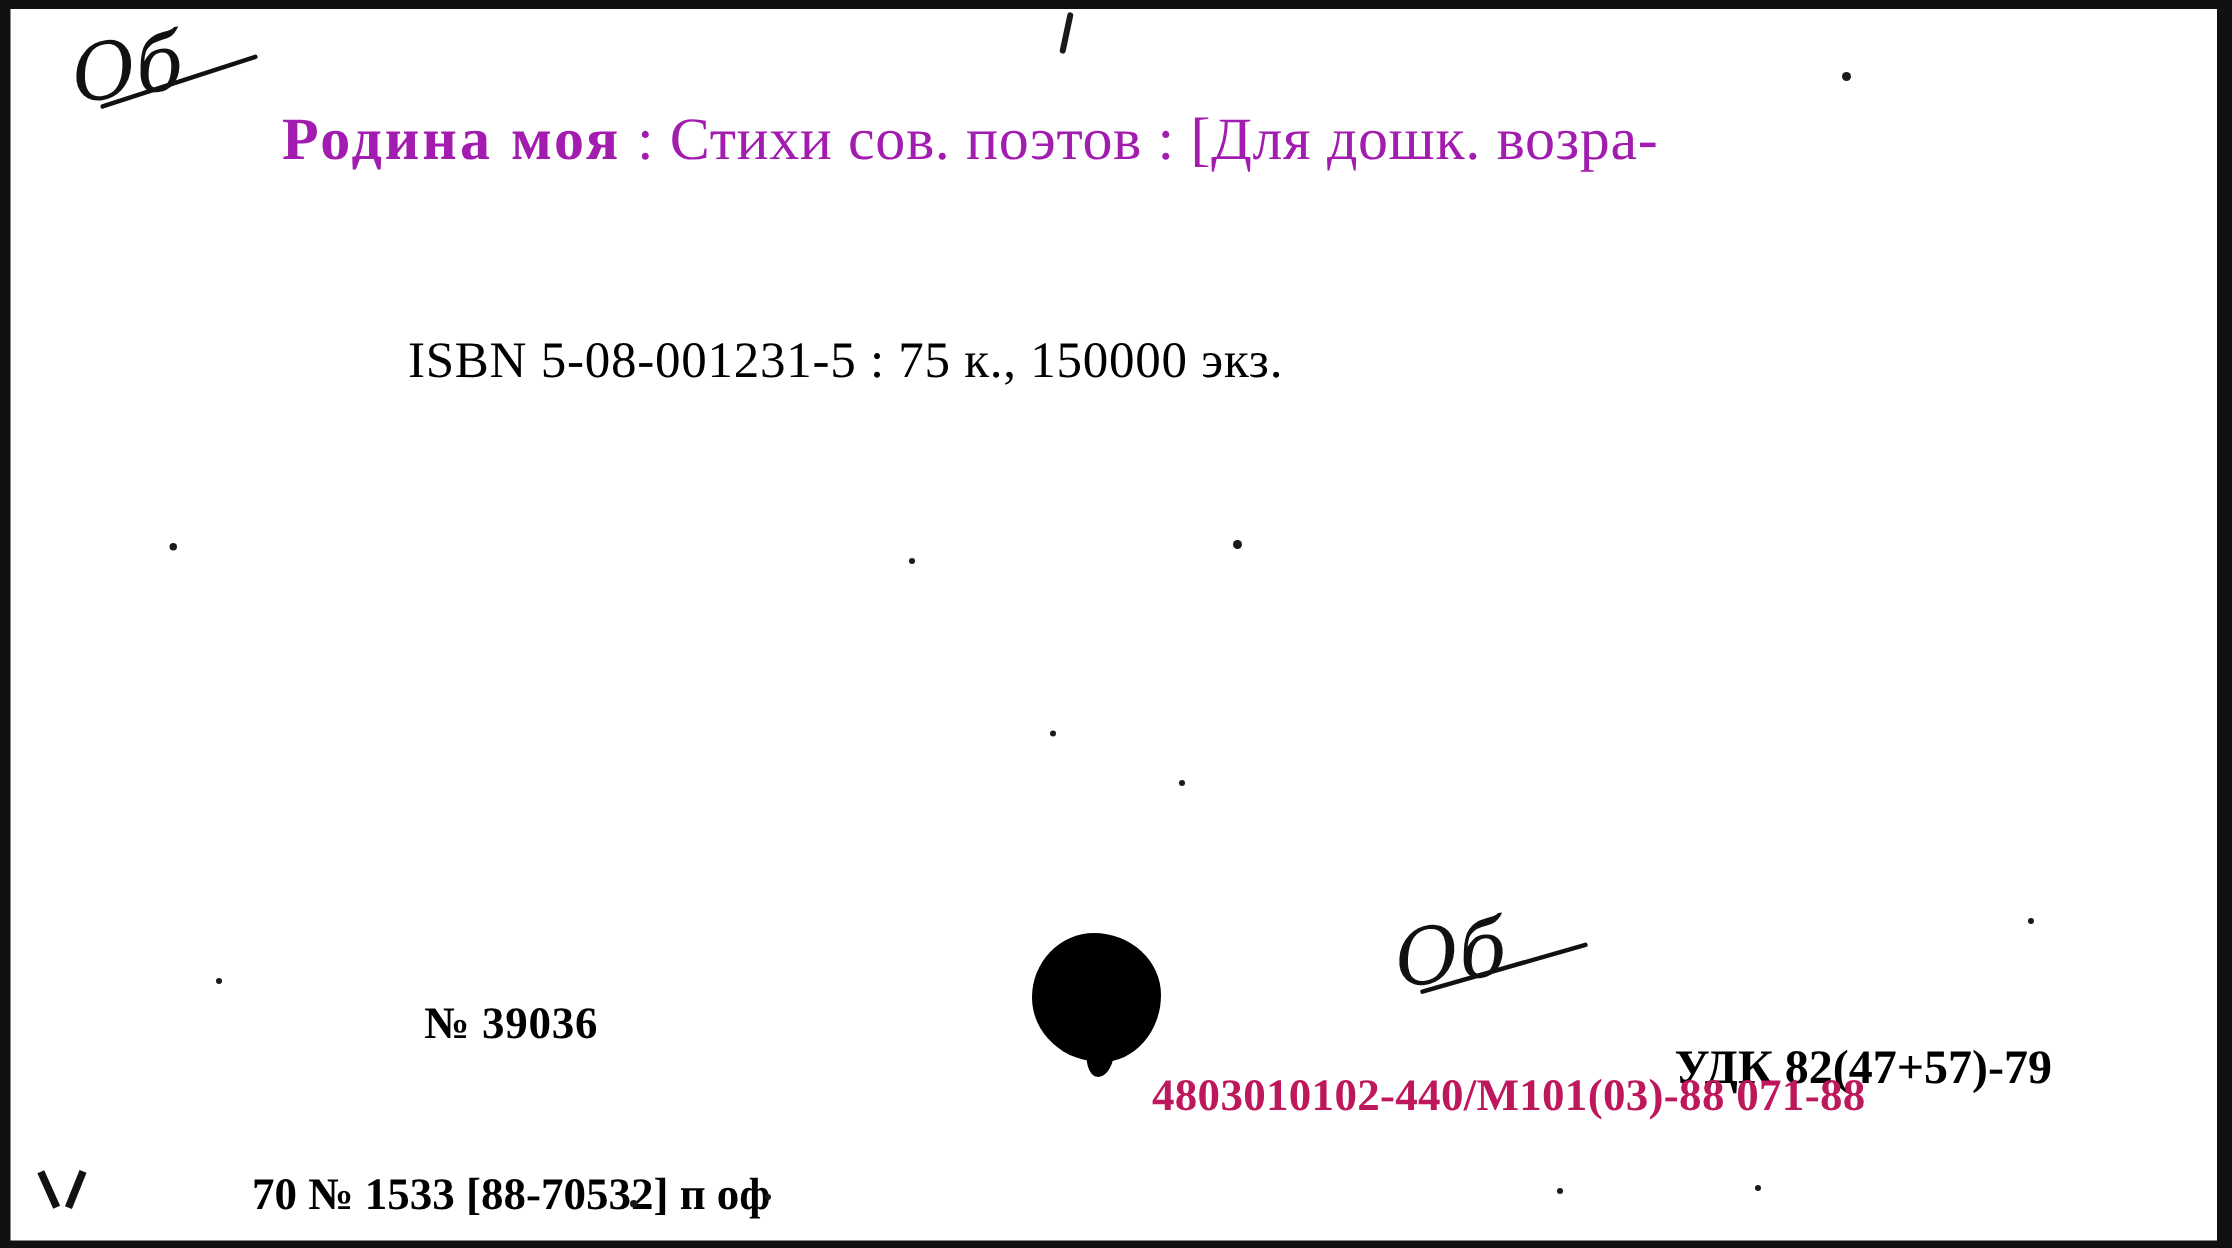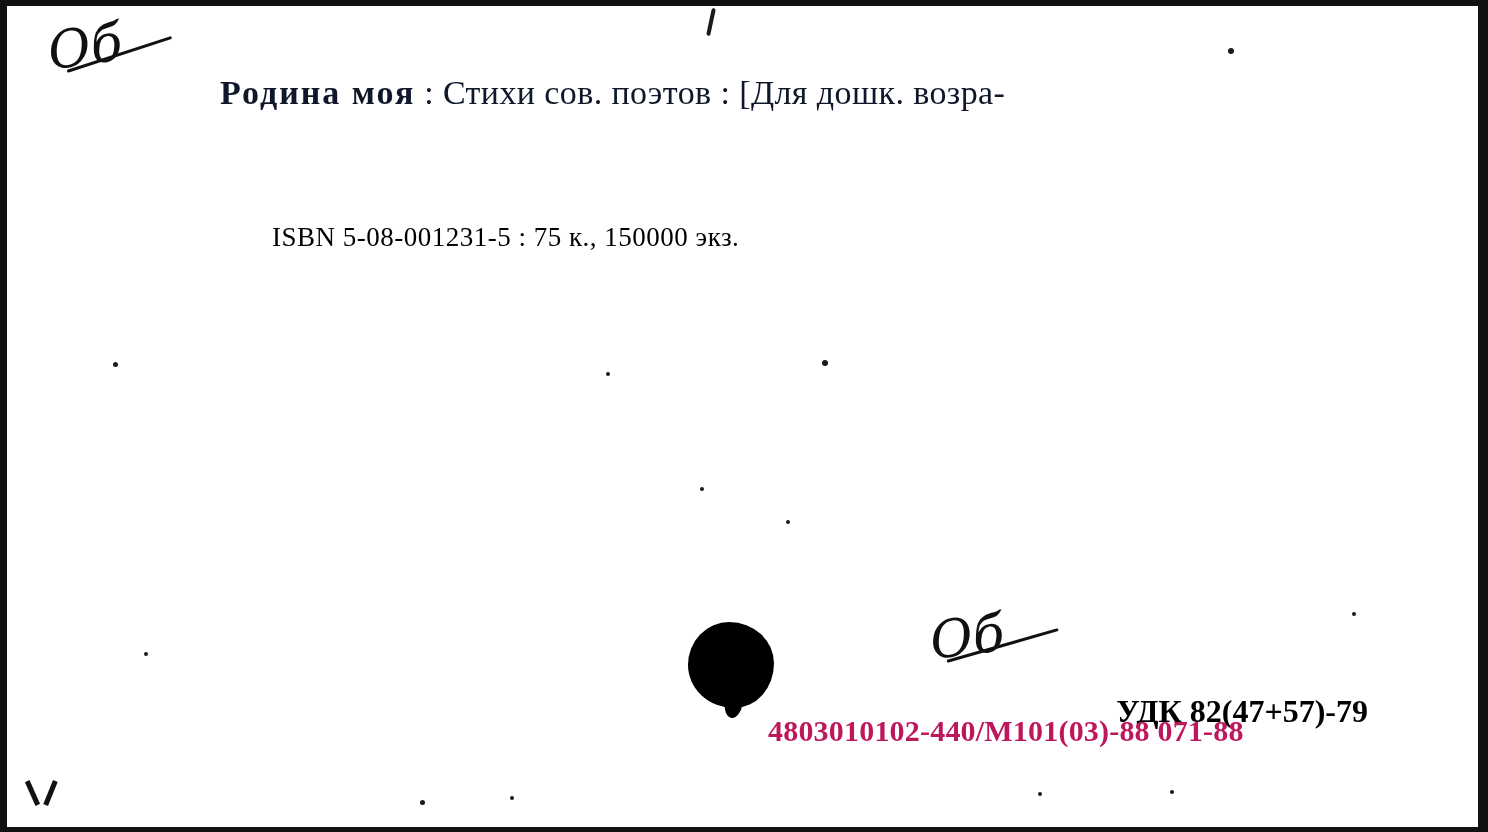--- a/index.html
+++ b/index.html
@@ -42,38 +42,37 @@
     width: 1488px; height: 5px;
     background: #111;
   }
 
   
   .record {
     position: absolute;
     left: 188px;
     top: 72px;
     width: 1190px;
-    color: #0f172a;
-    font-size: 34px;
+    color: #a21caf;
+    font-size: 40px;
     line-height: 41px;
     letter-spacing: 0.4px;
-    margin-left: 32px;
   }
   .record .line {
     white-space: pre;
   }
   .record .title {
     font-weight: bold;
     letter-spacing: 2px;
   }
   .isbn-line {
     position: absolute;
     left: 272px;
     top: 222px;
-    font-size: 27px;
+    font-size: 34px;
     letter-spacing: 0.5px;
     color: #000;
     white-space: pre;
   }
 
   
   .hand {
     position: absolute;
     font-family: "DejaVu Serif", serif;
     font-style: italic;
@@ -221,20 +220,22 @@
     <span class="stroke"></span>
   </div>
 
   <div class="record">
     <div class="line"><span class="title">Родина моя</span><span> : Стихи сов. поэтов : [Для дошк. возра-</span></div>
   </div>
 
   <div class="isbn-line">ISBN 5-08-001231-5 : 75 к., 150000 экз.</div>
 
   <div class="print-block">
+    <span class="ln ln1">№ 39036</span>
+    <span class="ln">70 № 1533 [88-70532] п оф</span>
     
   </div>
 
   <div class="blot"></div>
 
   <div class="hand hand-bottom">
     <span>Об</span>
     <span class="stroke"></span>
   </div>
 

